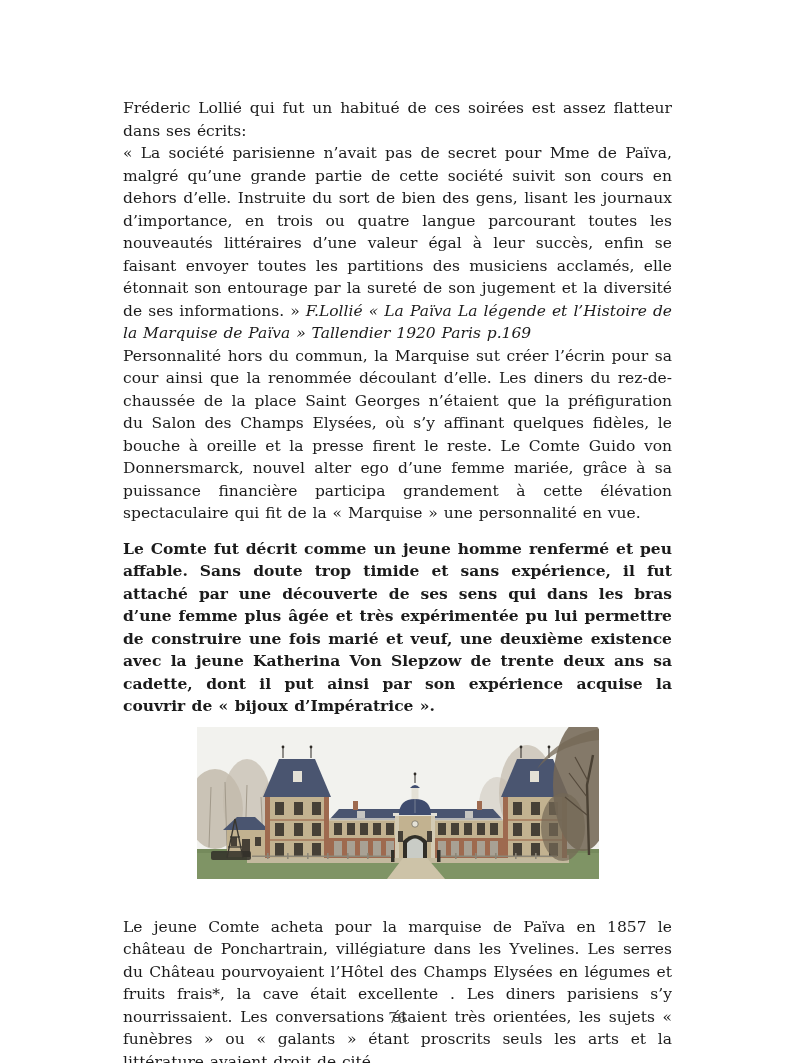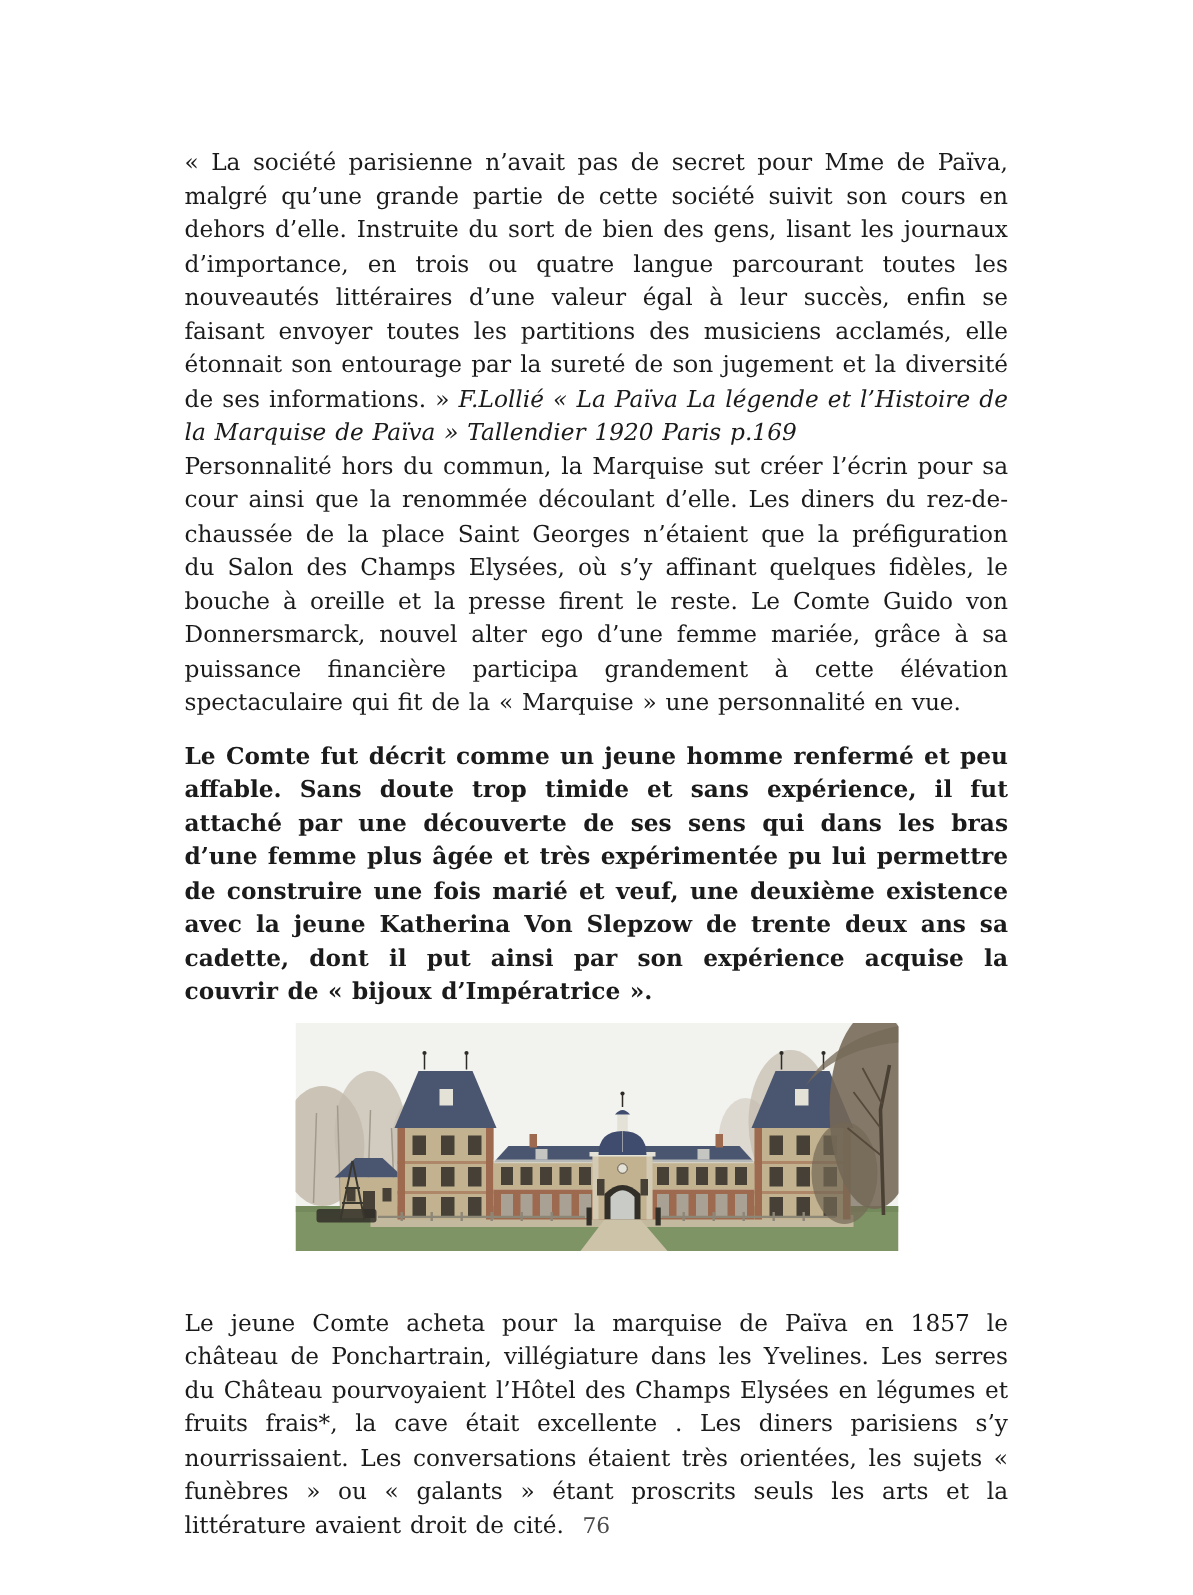--- a/index.html
+++ b/index.html
@@ -34,20 +34,21 @@
     text-align:center; font-size:14.5px; color:#4a4a4a;
     font-family:"DejaVu Serif","Liberation Serif",serif;
   }
 </style>
 </head>
 <body>
 
 <div class="page">
   <div class="content">
 
+    <p class="para" id="para-intro">Fréderic Lollié qui fut un habitué de ces soirées est assez flatteur dans ses écrits:</p>
 
     <p class="para" id="para-quote"><span>« La société parisienne n’avait pas de secret pour Mme de Païva, malgré qu’une grande partie de cette société suivit son cours en dehors d’elle. Instruite du sort de bien des gens, lisant les journaux d’importance, en trois ou quatre langue parcourant toutes les nouveautés littéraires d’une valeur égal à leur succès, enfin se faisant envoyer toutes les partitions des musiciens acclamés, elle étonnait son entourage par la sureté de son jugement et la diversité de ses informations. » </span><span class="italic">F.Lollié « La Païva La légende et l’Histoire de la Marquise de Païva » Tallendier 1920 Paris p.169</span></p>
 
     <p class="para" id="para-personnalite">Personnalité hors du commun, la Marquise sut créer l’écrin pour sa cour ainsi que la renommée découlant d’elle.  Les diners du rez-de-chaussée de la place Saint Georges n’étaient que la préfiguration du Salon des Champs Elysées, où s’y affinant quelques fidèles, le bouche à oreille et la presse firent le reste. Le Comte Guido von Donnersmarck, nouvel alter ego d’une femme mariée, grâce à sa puissance financière participa grandement à cette élévation spectaculaire qui fit de la « Marquise » une personnalité en vue.</p>
 
     <p class="para" id="para-comte">Le Comte fut décrit comme un jeune homme renfermé et peu affable. Sans doute trop timide et sans expérience, il fut attaché par une découverte de ses sens qui dans les bras d’une femme plus âgée et très expérimentée pu lui permettre de construire une fois marié et veuf, une deuxième existence avec la jeune Katherina Von Slepzow de trente deux ans sa cadette, dont il put ainsi par son expérience acquise la couvrir de « bijoux d’Impératrice ».</p>
 
     <figure class="photo">
       <svg viewBox="0 0 402 152" xmlns="http://www.w3.org/2000/svg">
 

